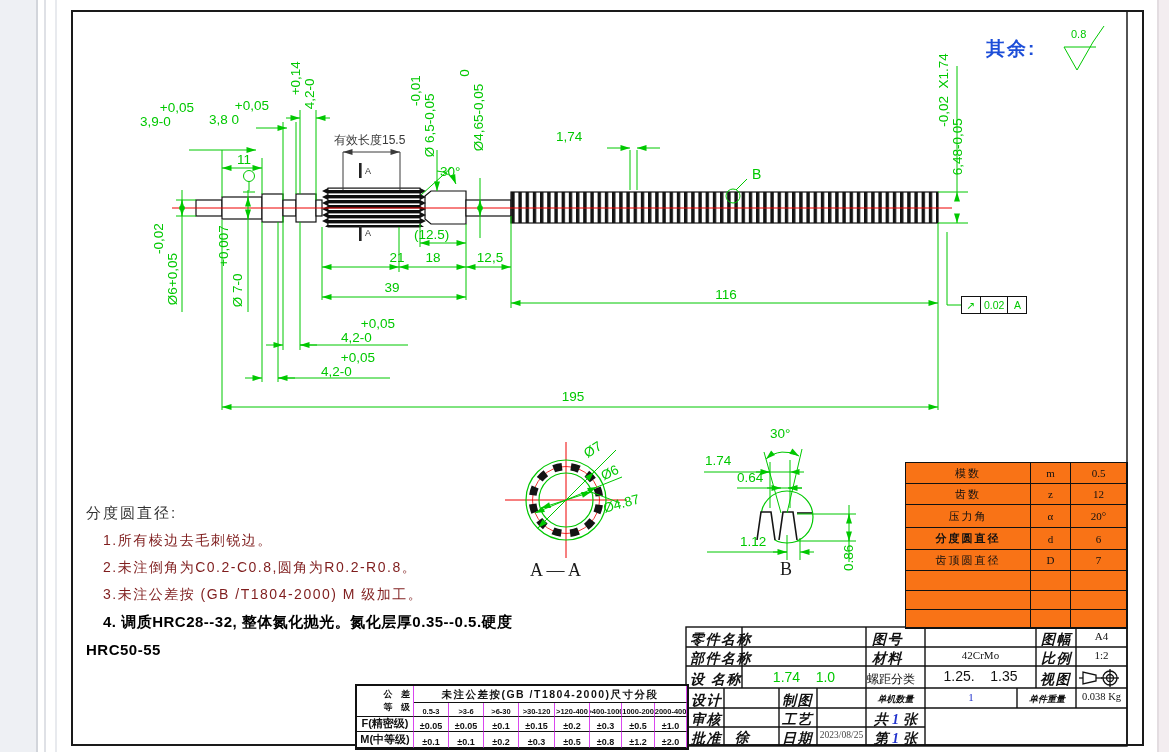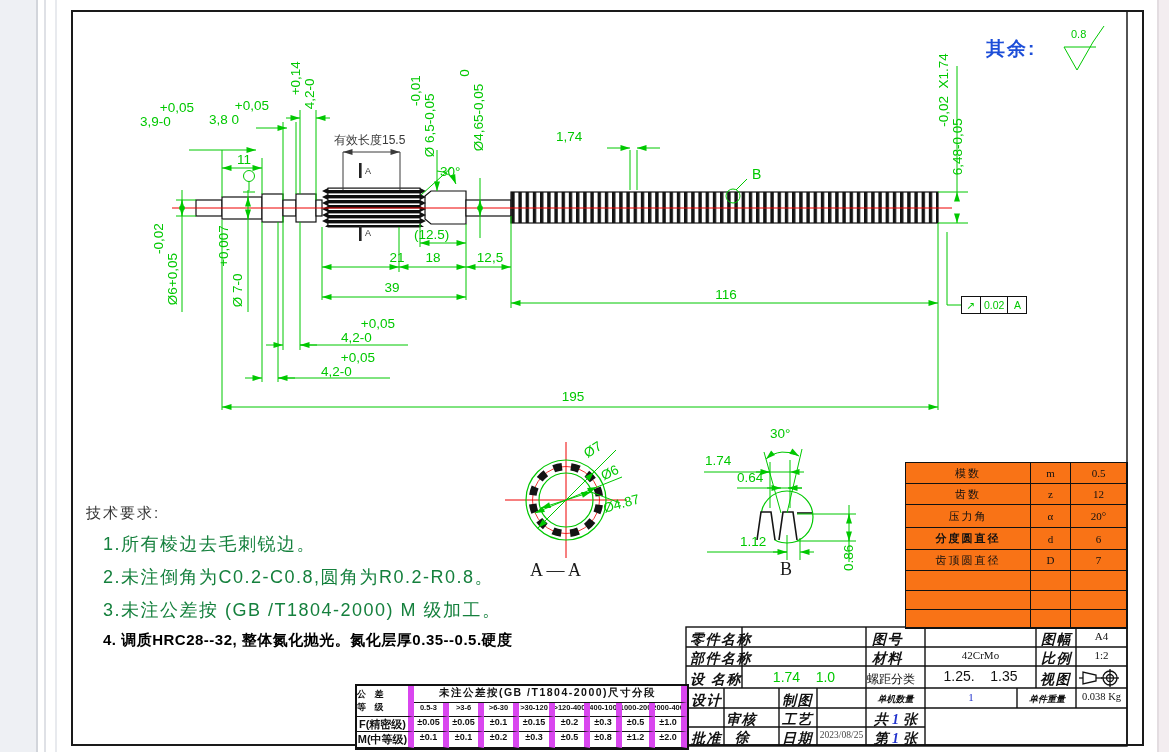--- a/index.html
+++ b/index.html
@@ -16,26 +16,26 @@
   .dim .v{display:block;}
   .vdim{transform:rotate(-90deg);}
   .dark{color:#3a3a3a;}
   .c{text-align:center;}
   .serif{font-family:"Liberation Serif","DejaVu Serif",serif;}
   .secA{position:absolute;color:#333;font-size:9px;}
   .viewtitle{position:absolute;color:#1a1a1a;font-size:18px;font-family:"Liberation Serif","DejaVu Serif",serif;white-space:pre;}
   
   #techreq{left:86px;top:504px;width:600px;color:#111;}
   #techreq .h{font-size:15px;letter-spacing:2px;color:#333;}
-  #techreq .i{margin:9px 0 0 17px;font-size:18px;letter-spacing:1.5px;color:#15803d;}
+  #techreq .i{margin:9px 0 0 17px;font-size:14px;letter-spacing:1.5px;color:#7f1d1d;}
   #techreq .b{font-weight:bold;letter-spacing:.5px;color:#000;font-size:15px;}
   #techreq .b2{margin-left:0;}
   
   #toltab{left:355px;top:684px;display:grid;grid-template-columns:57px 35px 35px 35px 36px 35px 32px 33px 32px;grid-template-rows:17px 14px 15px 16px;border:2px solid #111;background:#fff;box-sizing:border-box;}
-  #toltab>div{border-right:6px solid #d946ef;border-bottom:1px solid #111;display:flex;align-items:flex-start;justify-content:center;font-size:8px;color:#111;overflow:hidden;white-space:nowrap;}
+  #toltab>div{border-right:1px solid #d946ef;border-bottom:1px solid #111;display:flex;align-items:flex-end;justify-content:center;font-size:8px;color:#111;overflow:hidden;white-space:nowrap;}
   #toltab .corner{grid-row:1/3;grid-column:1;flex-direction:column;font-size:9px;letter-spacing:3px;font-weight:bold;}
   #toltab .ttl{grid-column:2/10;font-size:10.5px;letter-spacing:1.5px;font-weight:bold;}
   #toltab .rng{font-size:7.5px;font-weight:bold;}
   #toltab .lbl{font-size:11px;font-weight:bold;}
   #toltab .val{font-size:9px;font-weight:bold;}
   
   #geartab{left:905px;top:462px;display:grid;grid-template-columns:125px 40px 56px;grid-template-rows:21px 21px 23px 22px 21px 20px 19px 18px;border:1.5px solid #111;background:#f97316;box-sizing:border-box;}
   #geartab>div{border-right:1px solid #111;border-bottom:1px solid #111;display:flex;align-items:center;justify-content:center;font-size:11px;color:#111;}
   #geartab .nm{letter-spacing:2px;}
   #geartab .bold{font-weight:bold;}
@@ -313,25 +313,26 @@
   <div class="viewtitle" style="left:530px;top:560px;">A — A</div>
 
   <div class="dim" style="left:770px;top:427px;">30°</div>
   <div class="dim" style="left:705px;top:454px;">1.74</div>
   <div class="dim" style="left:737px;top:471px;">0.64</div>
   <div class="dim" style="left:740px;top:535px;">1.12</div>
   <div class="dim vdim" style="left:829px;top:544px;width:40px;">0.86</div>
   <div class="viewtitle" style="left:780px;top:559px;">B</div>
 
   <div id="techreq" class="abs">
-    <div class="h">技术要求:</div>
+    <div class="h">分度圆直径:</div>
     <div class="i">1.所有棱边去毛刺锐边。</div>
     <div class="i">2.未注倒角为C0.2-C0.8,圆角为R0.2-R0.8。</div>
     <div class="i">3.未注公差按 (GB /T1804-2000) M 级加工。</div>
     <div class="i b">4. 调质HRC28--32, 整体氮化抛光。氮化层厚0.35--0.5.硬度</div>
+    <div class="i b b2" style="margin-left:0;">HRC50-55</div>
   </div>
 
   <div id="toltab" class="abs">
     <div class="corner">
         <span>公 差</span>
         <span>等 级</span>
       </div>
     <div class="ttl">未注公差按(GB /T1804-2000)尺寸分段</div>
     <div class="rng">0.5-3</div>
     <div class="rng">&gt;3-6</div>
@@ -401,21 +402,21 @@
   <div class="tbv c green" style="left:742px;top:669px;width:124px;font-size:14px;font-family:'Liberation Sans',sans-serif;">1.74    1.0</div>
   <div class="tbl" style="left:867px;top:671px;font-size:12px;letter-spacing:0;font-style:normal;font-weight:normal;">螺距分类</div>
   <div class="tbv c" style="left:925px;top:668px;width:111px;font-size:14px;font-family:'Liberation Sans',sans-serif;">1.25.    1.35</div>
   <div class="tbl" style="left:1040px;top:671px;">视图</div>
   <div class="tbl" style="left:691px;top:692px;">设计</div>
   <div class="tbl" style="left:782px;top:692px;">制图</div>
   <div class="tbl c" style="left:867px;top:693px;width:57px;font-size:9px;letter-spacing:0;">单机数量</div>
   <div class="tbv c serif blue" style="left:925px;top:691px;width:92px;">1</div>
   <div class="tbl c" style="left:1018px;top:693px;width:58px;font-size:9px;letter-spacing:0;">单件重量</div>
   <div class="tbv c serif" style="left:1076px;top:691px;width:51px;font-size:10.5px;">0.038 Kg</div>
-  <div class="tbl" style="left:691px;top:711px;margin-left:35px;">审核</div>
+  <div class="tbl" style="left:691px;top:711px;">审核</div>
   <div class="tbl" style="left:782px;top:711px;">工艺</div>
   <div class="tbl c" style="left:867px;top:711px;width:57px;letter-spacing:0;"><span>共</span> <span class="blue serif">1</span> <span>张</span></div>
   <div class="tbl" style="left:691px;top:730px;">批准</div>
   <div class="tbl" style="left:735px;top:729px;">徐</div>
   <div class="tbl" style="left:782px;top:730px;">日期</div>
   <div class="tbv c serif" style="left:817px;top:730px;width:49px;font-size:9.5px;color:#444;">2023/08/25</div>
   <div class="tbl c" style="left:867px;top:730px;width:57px;letter-spacing:0;"><span>第</span> <span class="blue serif">1</span> <span>张</span></div>
 
 </div>
 

